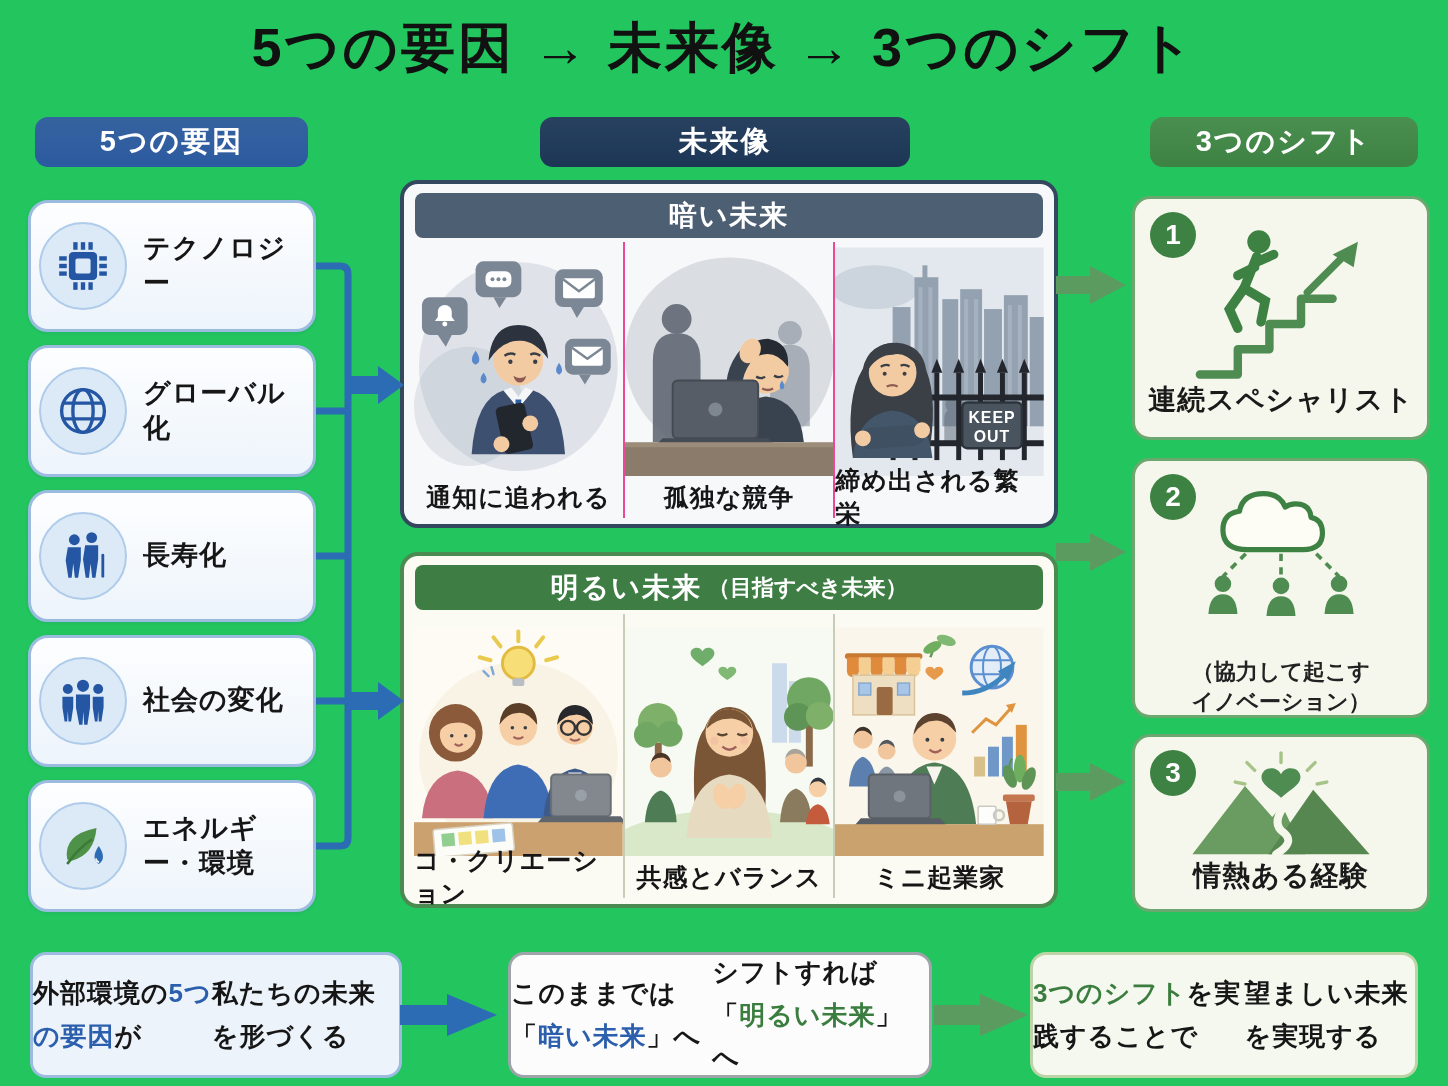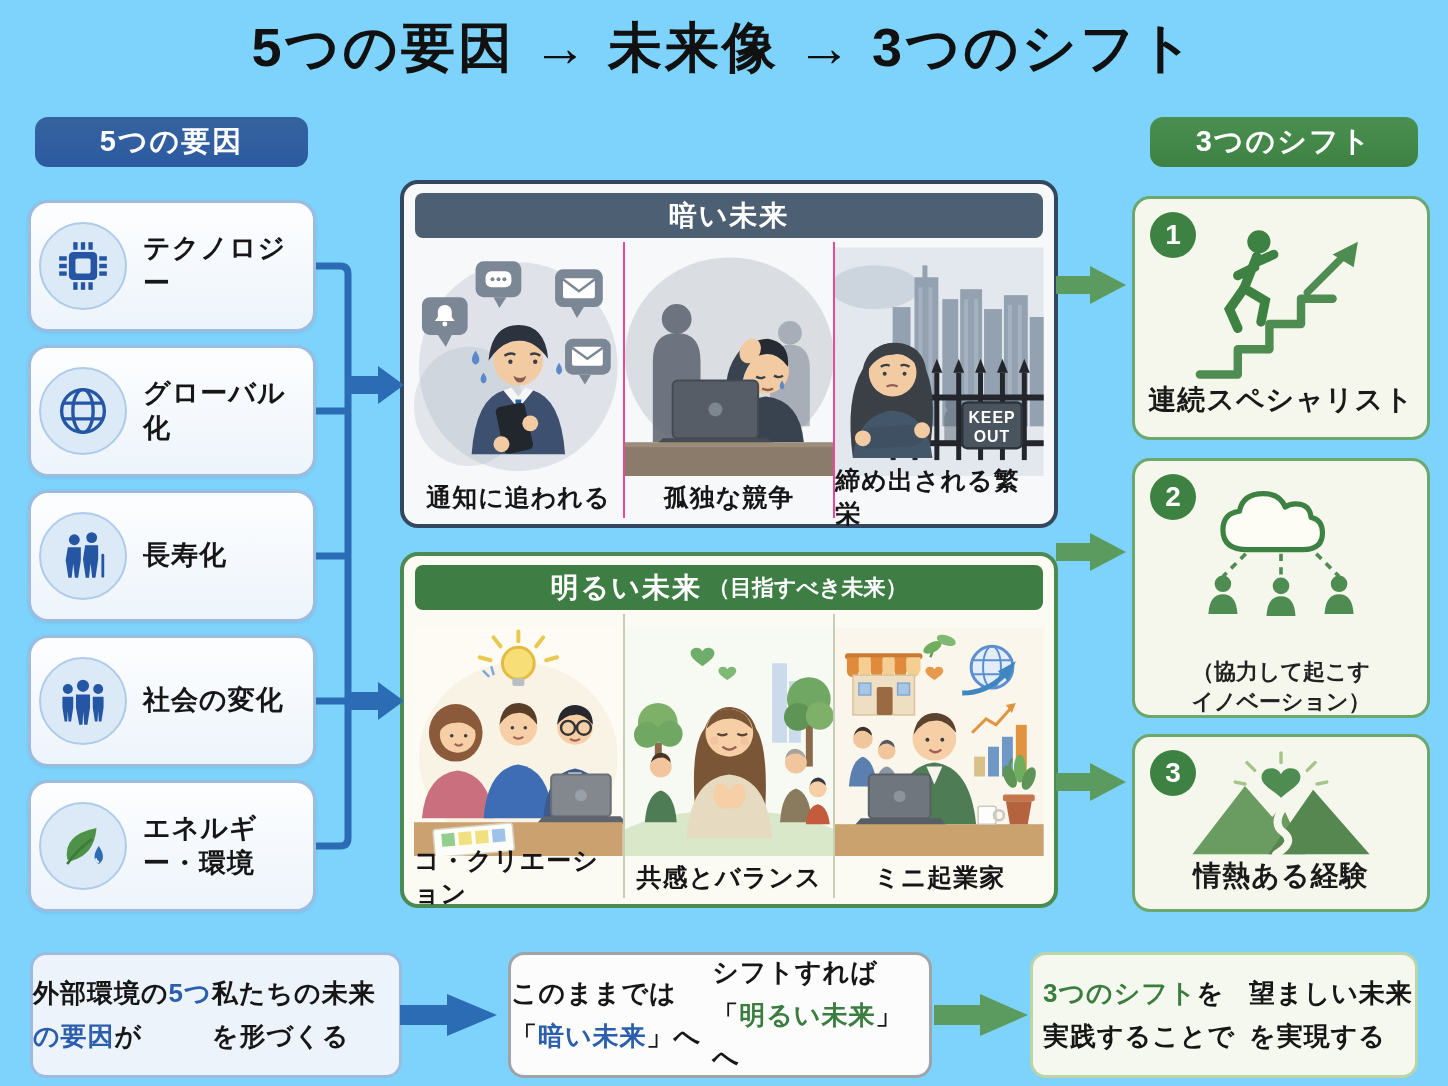--- a/index.html
+++ b/index.html
@@ -3,21 +3,21 @@
 <meta charset="utf-8">
 <style>
   :root{
     --blue:#2C5AA0; --blue-line:#2B6CB4; --navy:#1D3656;
     --dark-border:#33485E; --dark-header:#4D5F72;
     --green:#3E8243; --green-mid:#5C9B60; --card-border:#6BA76E; --card-bg:#F6F7EC;
     --hl-blue:#2B5FAD; --hl-green:#3A7D3E;
   }
   *{margin:0;padding:0;box-sizing:border-box;}
   body{background:#fff;font-family:"Liberation Sans","DejaVu Sans",sans-serif;}
-  #stage{position:relative;width:1448px;height:1086px;background:#7dd3fc;overflow:hidden;}
+  #stage{position:relative;width:1448px;height:1086px;background:#22c55e;overflow:hidden;}
 
   .title{position:absolute;top:12px;left:0;width:100%;text-align:center;
     font-size:54px;font-weight:bold;color:#111;letter-spacing:3px;}
 
   .pill{position:absolute;height:50px;border-radius:13px;display:flex;align-items:center;
     justify-content:center;color:#fff;font-size:29px;font-weight:bold;letter-spacing:2px;}
   .pill-factors{left:35px;top:117px;width:273px;background:linear-gradient(#35639F,var(--blue));}
   .pill-future{left:540px;top:117px;width:370px;background:linear-gradient(#27415F,var(--navy));}
   .pill-shifts{left:1150px;top:117px;width:268px;background:linear-gradient(#4A8E50,var(--green));}
 
@@ -58,34 +58,35 @@
   .card-label{position:absolute;left:0;width:100%;text-align:center;
     font-size:28px;font-weight:bold;color:#1A1A1A;letter-spacing:1px;}
   .card-sub{position:absolute;left:0;width:100%;text-align:center;
     font-size:22px;font-weight:bold;color:#222;line-height:1.35;}
 
   .summary-box{position:absolute;top:952px;height:126px;border-radius:16px;
     display:flex;flex-direction:row;align-items:center;justify-content:center;
     font-size:26px;font-weight:bold;color:#161616;line-height:1.65;letter-spacing:1px;}
   .summary-1{left:30px;width:372px;background:#EDF3FA;border:3px solid #9CBCDF;}
   .summary-2{left:508px;width:424px;background:#FCFCFC;border:3px solid #9EA4AA;}
-  .summary-3{left:1030px;width:388px;background:#F5F8EE;border:3px solid #BCD4A6;padding-left:10px;}
+  .summary-3{left:1030px;width:388px;background:#F5F8EE;border:3px solid #BCD4A6;}
   .hl-blue{color:var(--hl-blue);}
   .hl-green{color:var(--hl-green);}
 
   #connectors{position:absolute;left:0;top:0;width:1448px;height:1086px;pointer-events:none;}
 </style>
 </head>
 <body>
 
 <div id="stage">
 
   <div class="title">5つの要因 → 未来像 → 3つのシフト</div>
 
   <div class="pill pill-factors">5つの要因</div>
+  <div class="pill pill-future">未来像</div>
   <div class="pill pill-shifts">3つのシフト</div>
 
   <div class="factor-box" style="top:200px">
     <span class="factor-icon-circle">
       <svg width="52" height="52" viewBox="0 0 48 48">
         <g fill="#2456A4">
           <rect x="11" y="11" width="26" height="26" rx="4"></rect>
           <rect x="15" y="2" width="4" height="7"></rect>
             <rect x="22" y="2" width="4" height="7"></rect>
             <rect x="29" y="2" width="4" height="7"></rect>

